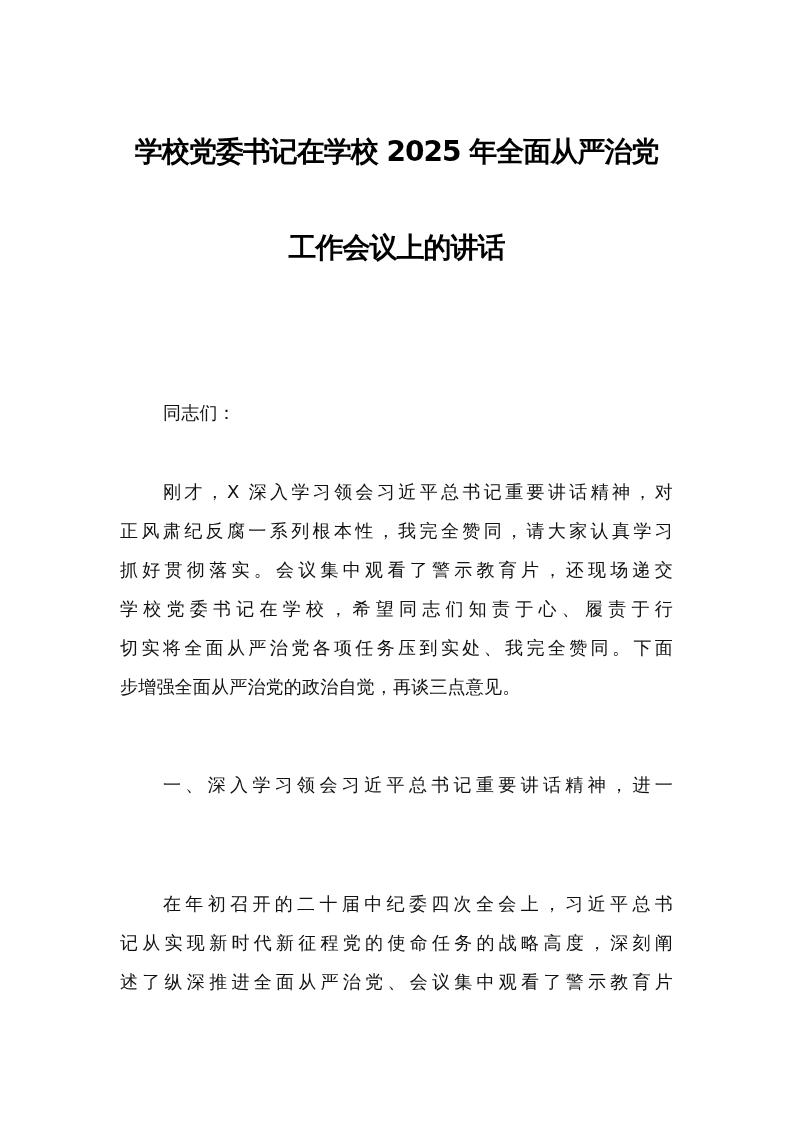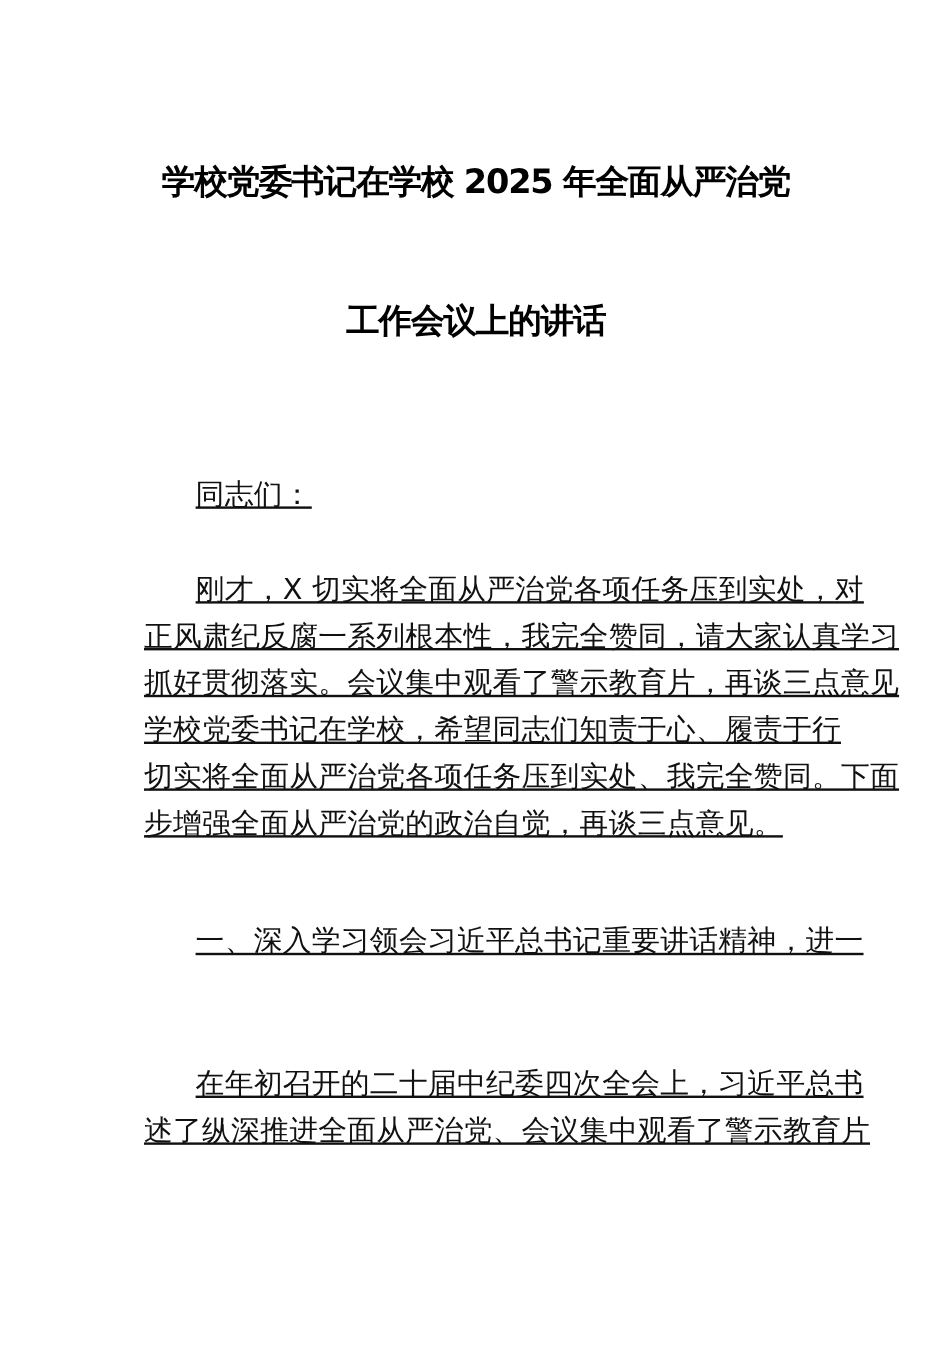--- a/index.html
+++ b/index.html
@@ -8,55 +8,56 @@
     font-family: "DejaVu Sans", "Liberation Sans", sans-serif;
     color: #111111;
   }
   .page { position: absolute; left: 0; top: 0; width: 793px; height: 836px; background: #fff; }
   .title {
     position: absolute; left: 100px; width: 593px; text-align: center;
     font-weight: bold; font-size: 28px; letter-spacing: -1px; color: #000;
     white-space: nowrap;
   }
   .title.l1 { top: 133px; }
-  .title.l2 { top: 229px; margin-top: 20px; }
+  .title.l2 { top: 229px; }
   .para {
     position: absolute; left: 120px; width: 553px;
-    font-size: 24px; line-height: 39px; text-align: justify;
-    text-justify: inter-character; letter-spacing: 0.2px; margin: 0; text-decoration: underline;
+    font-size: 18px; line-height: 39px; text-align: justify;
+    text-justify: inter-character; letter-spacing: 0.2px; margin: 0;
   }
   .indent { text-indent: 43px; }
   .line { display: block; white-space: nowrap; text-align-last: justify; text-align: justify; }
   .line.last { text-align-last: left; }
   .greet { top: 393px; }
   .p1 { top: 472px; }
   .h1 { top: 765px; }
   .p2 { top: 884px; }
 </style>
 </head>
 <body>
 
 <div class="page">
 
   <div class="title l1">学校党委书记在学校 2025 年全面从严治党</div>
   <div class="title l2">工作会议上的讲话</div>
 
   <p class="para indent greet">同志们：</p>
 
   <div class="para p1">
-    <span class="line" style="padding-left:43px">刚才，X 切实将全面从严治党各项任务压到实处，对</span>
+    <span class="line" style="padding-left:43px">刚才，X 深入学习领会习近平总书记重要讲话精神，对</span>
     <span class="line">正风肃纪反腐一系列根本性，我完全赞同，请大家认真学习</span>
-    <span class="line">抓好贯彻落实。会议集中观看了警示教育片，再谈三点意见</span>
+    <span class="line">抓好贯彻落实。会议集中观看了警示教育片，还现场递交</span>
     <span class="line">学校党委书记在学校，希望同志们知责于心、履责于行</span>
     <span class="line">切实将全面从严治党各项任务压到实处、我完全赞同。下面</span>
     <span class="line last">步增强全面从严治党的政治自觉，再谈三点意见。</span>
   </div>
 
   <div class="para h1">
     <span class="line" style="padding-left:43px">一、深入学习领会习近平总书记重要讲话精神，进一</span>
   </div>
 
   <div class="para p2">
     <span class="line" style="padding-left:43px">在年初召开的二十届中纪委四次全会上，习近平总书</span>
+    <span class="line">记从实现新时代新征程党的使命任务的战略高度，深刻阐</span>
     <span class="line">述了纵深推进全面从严治党、会议集中观看了警示教育片</span>
   </div>
 
 </div>
 
 </body></html>

